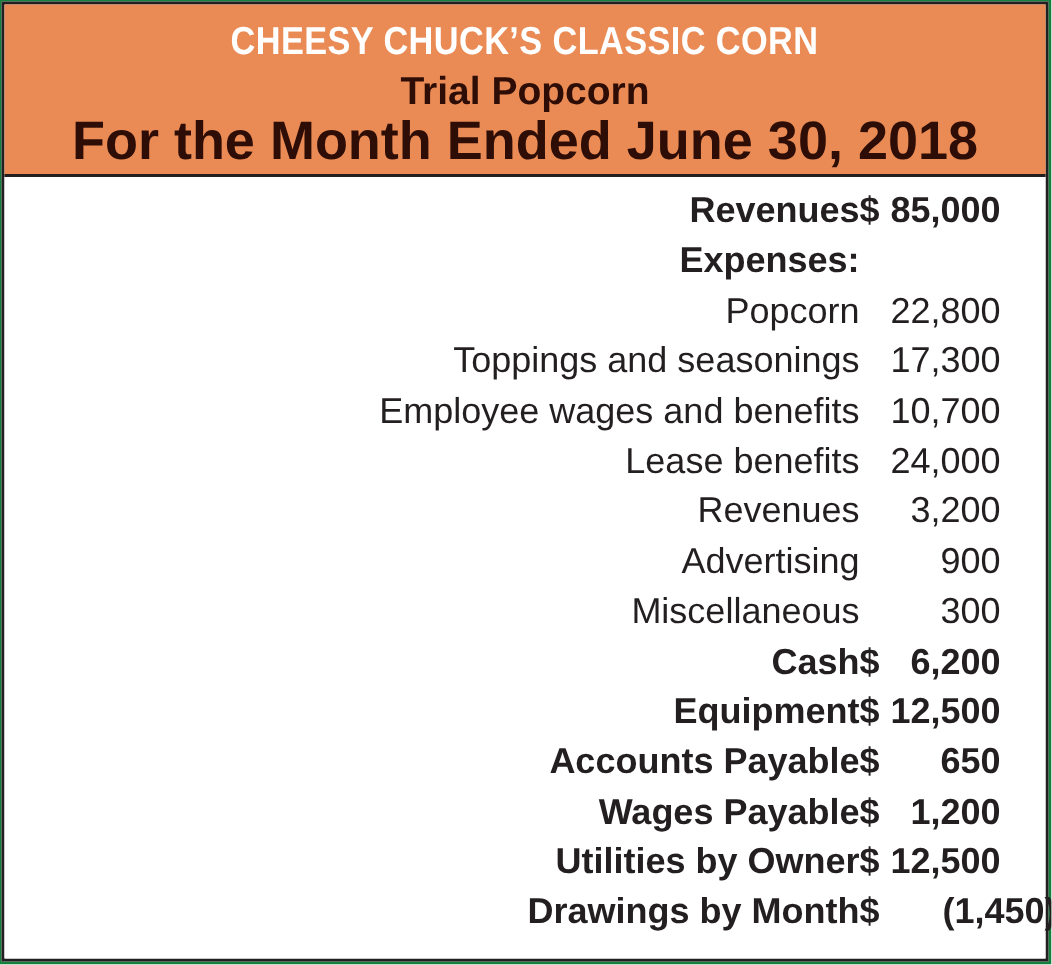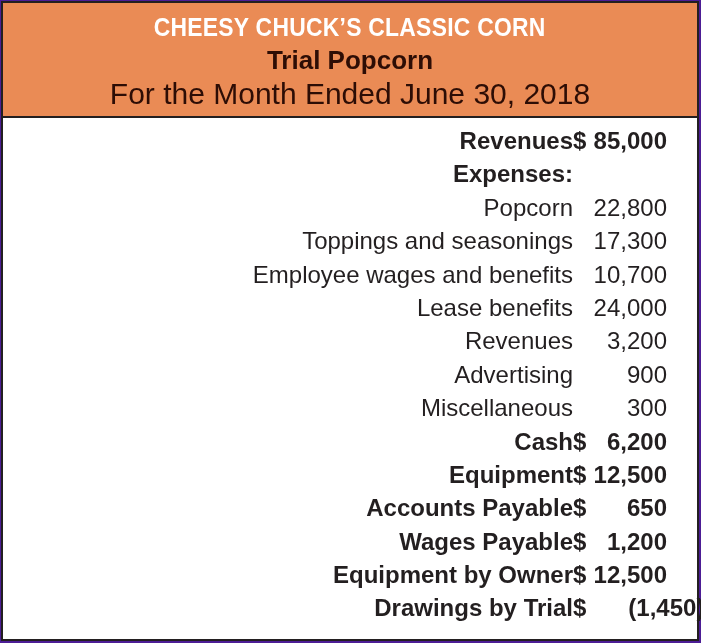--- a/index.html
+++ b/index.html
@@ -7,21 +7,21 @@
     --company-text: #FFFFFF;
     --header-text: #2D0D05;
     --body-text: #231F20;
     --border: #231F20;
   }
   html, body { margin: 0; padding: 0; background: #fff; }
   .page {
     position: relative;
     width: 701px;
     height: 643px;
-    background: #4c1d95;
+    background: #15803d;
     font-family: "Liberation Sans", sans-serif;
     overflow: hidden;
   }
   .sheet {
     position: absolute;
     top: 1px; left: 1px; right: 2px; bottom: 2px;
     border: 2px solid var(--border);
     display: flex;
     flex-direction: column;
     background: #fff;
@@ -51,22 +51,22 @@
   .statement {
     color: var(--header-text);
     font-weight: bold;
     font-size: 26px;
     line-height: 33px;
     display: inline-block;
     white-space: nowrap;
   }
   .period {
     color: var(--header-text);
-    font-weight: normal;
-    font-size: 30px;
+    font-weight: bold;
+    font-size: 36px;
     line-height: 34px;
     display: inline-block;
     white-space: nowrap;
   }
   .tbody {
     flex: 1;
     background: #fff;
     padding-top: 6px;
     color: var(--body-text);
   }
@@ -189,28 +189,28 @@
     </span>
   </div>
         <div class="row bold">
     <span class="label">Wages Payable</span>
     <span class="amount">
       <span class="cur">$</span>
       <span class="val">1,200</span>
     </span>
   </div>
         <div class="row bold">
-    <span class="label">Equipment by Owner</span>
+    <span class="label">Utilities by Owner</span>
     <span class="amount">
       <span class="cur">$</span>
       <span class="val">12,500</span>
     </span>
   </div>
         <div class="row bold">
-    <span class="label">Drawings by Trial</span>
+    <span class="label">Drawings by Month</span>
     <span class="amount">
       <span class="cur">$</span>
       <span class="val paren">(1,450)</span>
     </span>
   </div>
       </div>
   </div>
 </div>
 
 </body></html>

